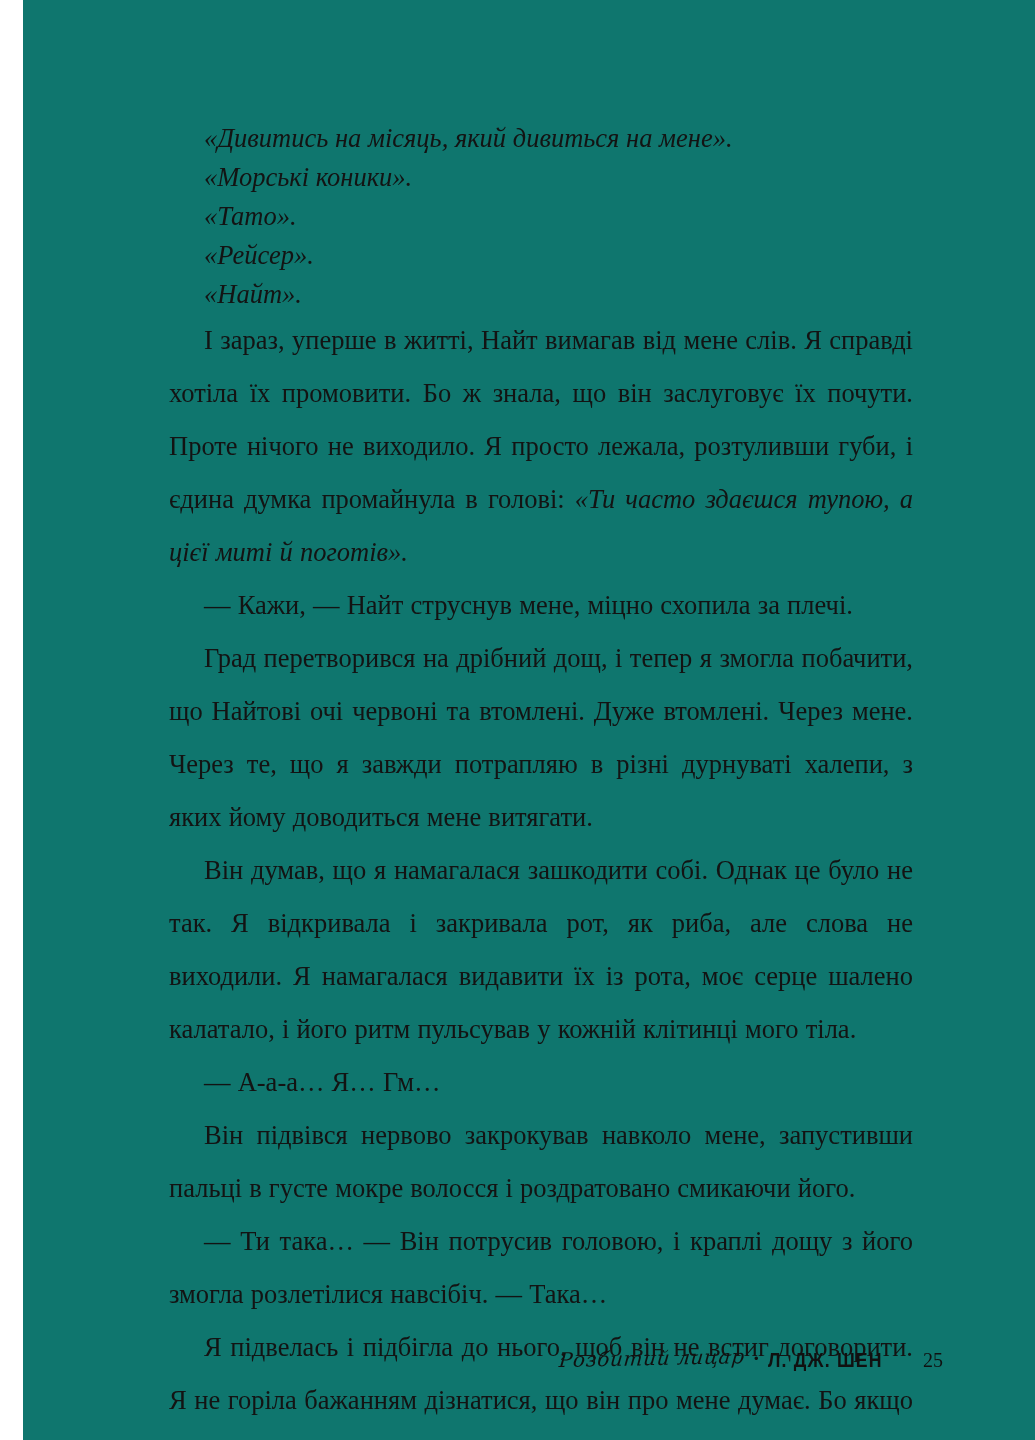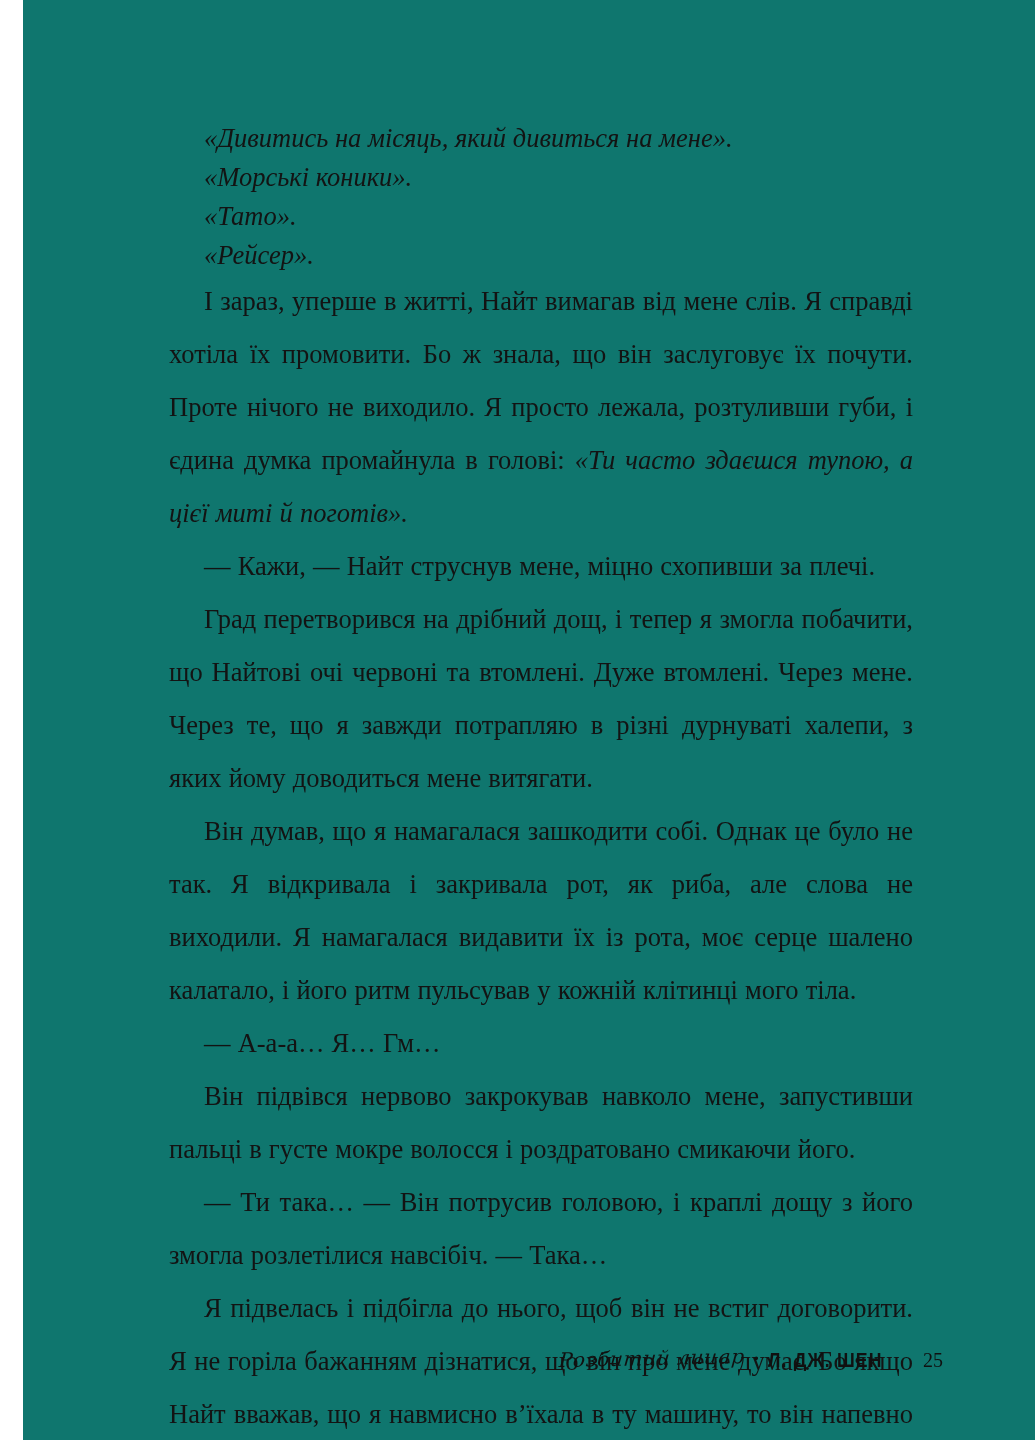--- a/index.html
+++ b/index.html
@@ -99,27 +99,28 @@
 <body>
 
 <div class="page">
 
   <div class="text-block">
 
     <p class="epigraph-line">«Дивитись на місяць, який дивиться на мене».</p>
     <p class="epigraph-line">«Морські коники».</p>
     <p class="epigraph-line">«Тато».</p>
     <p class="epigraph-line">«Рейсер».</p>
+    <p class="epigraph-line">«Найт».</p>
 
     <p class="body-para last-line-natural">
       <span>І зараз, уперше в житті, Найт вимагав від мене слів. Я справді хотіла їх промовити. Бо ж знала, що він заслуговує їх почути. Проте нічого не виходило. Я просто лежала, розтуливши губи, і єдина думка промайнула в голові: </span><i>«Ти часто здаєшся тупою, а цієї миті й поготів».</i>
     </p>
 
     <p class="body-para last-line-natural">
-      <span>— Кажи, — Найт струснув мене, міцно схопивши за плечі.</span>
+      <span>— Кажи, — Найт струснув мене, міцно схопила за плечі.</span>
     </p>
 
     <p class="body-para last-line-natural">
       <span>Град перетворився на дрібний дощ, і тепер я змогла побачити, що Найтові очі червоні та втомлені. Дуже втомлені. Через мене. Через те, що я завжди потрапляю в різні дурнуваті халепи, з яких йому доводиться мене витягати.</span>
     </p>
 
     <p class="body-para last-line-natural">
       <span>Він думав, що я намагалася зашкодити собі. Однак це було не так. Я відкривала і закривала рот, як риба, але слова не виходили. Я намагалася видавити їх із рота, моє серце шалено калатало, і його ритм пульсував у кожній клітинці мого тіла.</span>
     </p>
 

